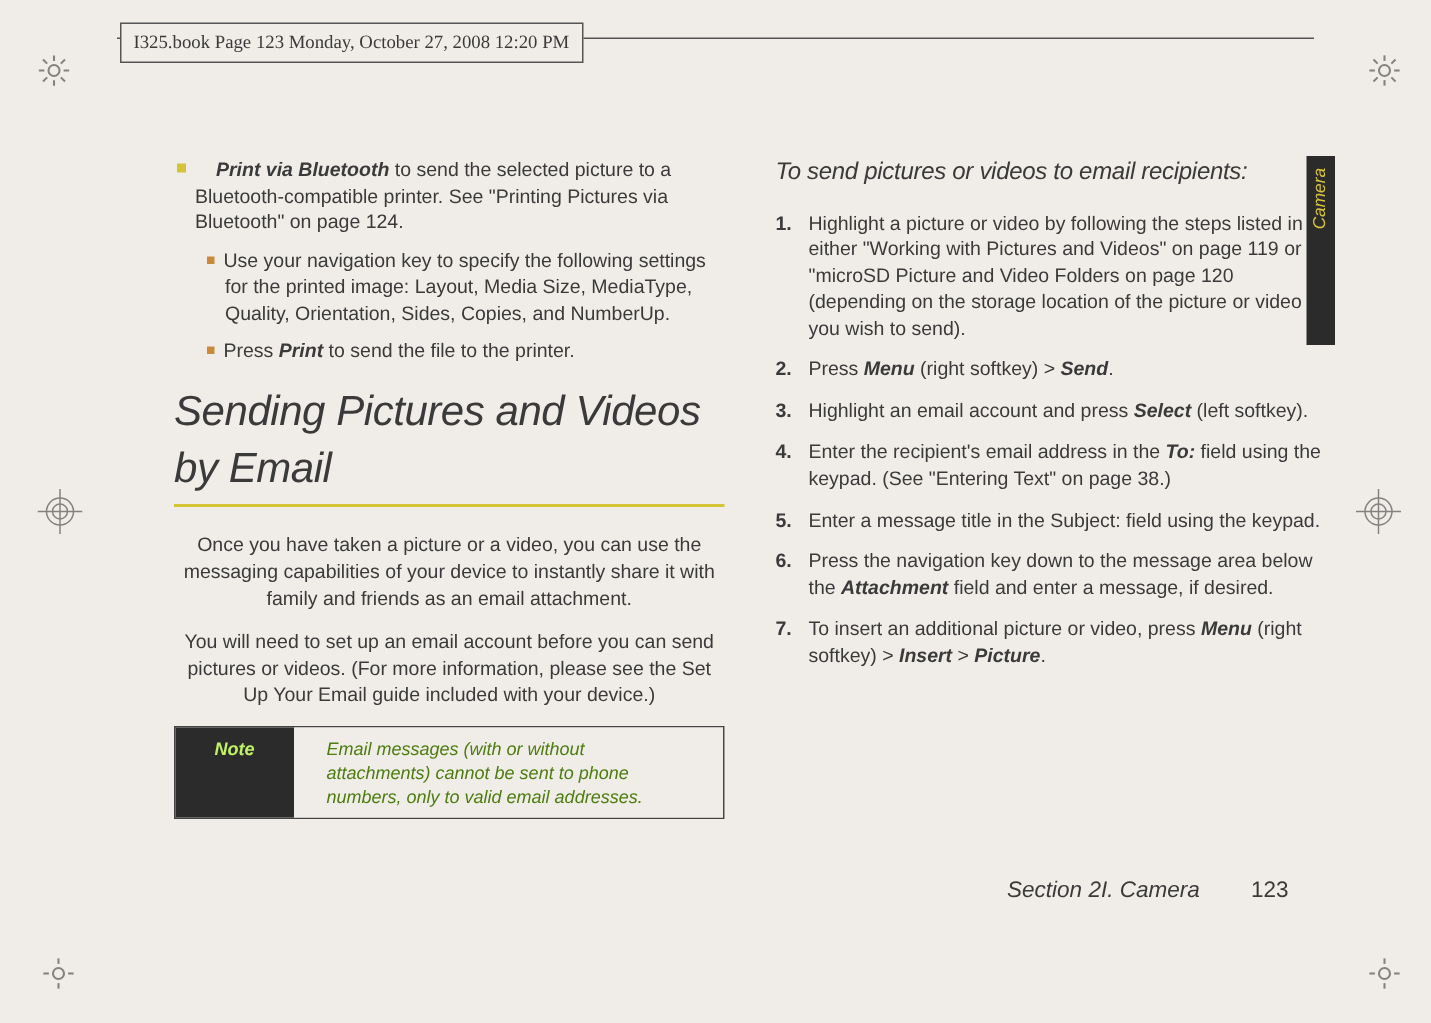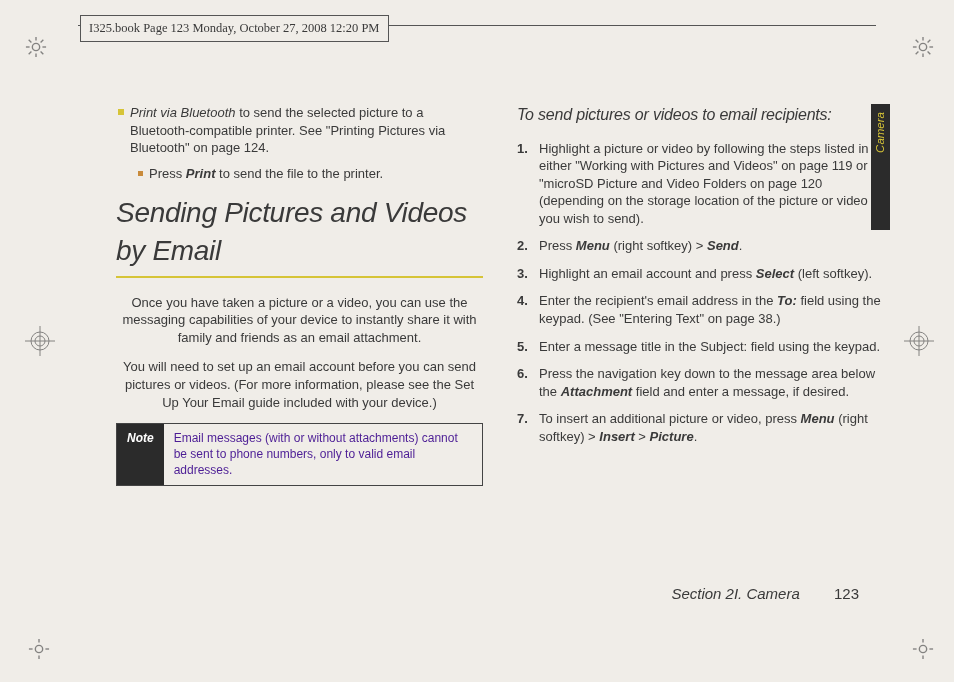--- a/index.html
+++ b/index.html
@@ -57,21 +57,21 @@
   .orange-bullet {
     display: inline-block;
     width: 5px; height: 5px;
     background: #c98b3b;
     margin-right: 6px;
     position: relative;
     top: -2px;
   }
   .b1 { padding-left: 14px; margin-bottom: 8px; text-indent: -12px; }
   .b2 { padding-left: 34px; margin-bottom: 8px; text-indent: -12px; }
-  .b1 .lead, .b2 .lead { font-style: italic; font-weight: 400; }
+  .b1 .lead, .b2 .lead { font-style: italic; font-weight: 700; margin-left: 14px; }
   .em { font-style: italic; font-weight: 600; margin-top: 28px; }
   h2.section {
     font-style: italic;
     font-weight: 400;
     font-size: 28px;
     margin-top: 12px;
     margin-bottom: 2px;
     letter-spacing: -0.3px;
   }
   .rule {
@@ -82,30 +82,31 @@
   p.body { margin-bottom: 12px; text-align: center; }
   .note-box {
     display: flex;
     border: 1px solid #444;
     font-size: 12px;
     margin-top: 8px;
     background:#fff;
   }
   .note-label {
     background: #2b2b2b;
-    color: #ffffff;
+    color: #bef264;
     font-style: italic;
     font-weight: 600;
-    padding: 6px 10px;
+    padding: 6px 26px;
     display:flex;
     align-items:flex-start;
   }
   .note-text {
-    padding: 6px 10px;
-    color:#4c1d95;
+    font-style: italic;
+    padding: 6px 22px;
+    color:#4d7c0f;
     background:#f0ede8;
   }
   h3.sub {
     font-style: italic;
     font-weight: 400;
     font-size: 16px;
     margin-bottom: 14px;
     letter-spacing: -0.2px;
   }
   ol.steps { list-style: none; counter-reset: step; }
@@ -214,20 +215,23 @@
 </div>
 
 <div class="side-tab">
   <span>Camera</span>
 </div>
 
 <div class="page-body">
   <div class="col">
     <div class="b1">
       <span class="yellow-bullet"></span><span class="lead">Print via Bluetooth</span><span> to send the selected picture to a Bluetooth-compatible printer. See "Printing Pictures via Bluetooth" on page 124.</span>
+    </div>
+    <div class="b2">
+      <span class="orange-bullet"></span><span>Use your navigation key to specify the following settings for the printed image: Layout, Media Size, MediaType, Quality, Orientation, Sides, Copies, and NumberUp.</span>
     </div>
     <div class="b2">
       <span class="orange-bullet"></span><span>Press </span><span class="em">Print</span><span> to send the file to the printer.</span>
     </div>
 
     <h2 class="section">
       <span>Sending Pictures and Videos</span><br>
       <span>by Email</span>
     </h2>
     <div class="rule"></div>

